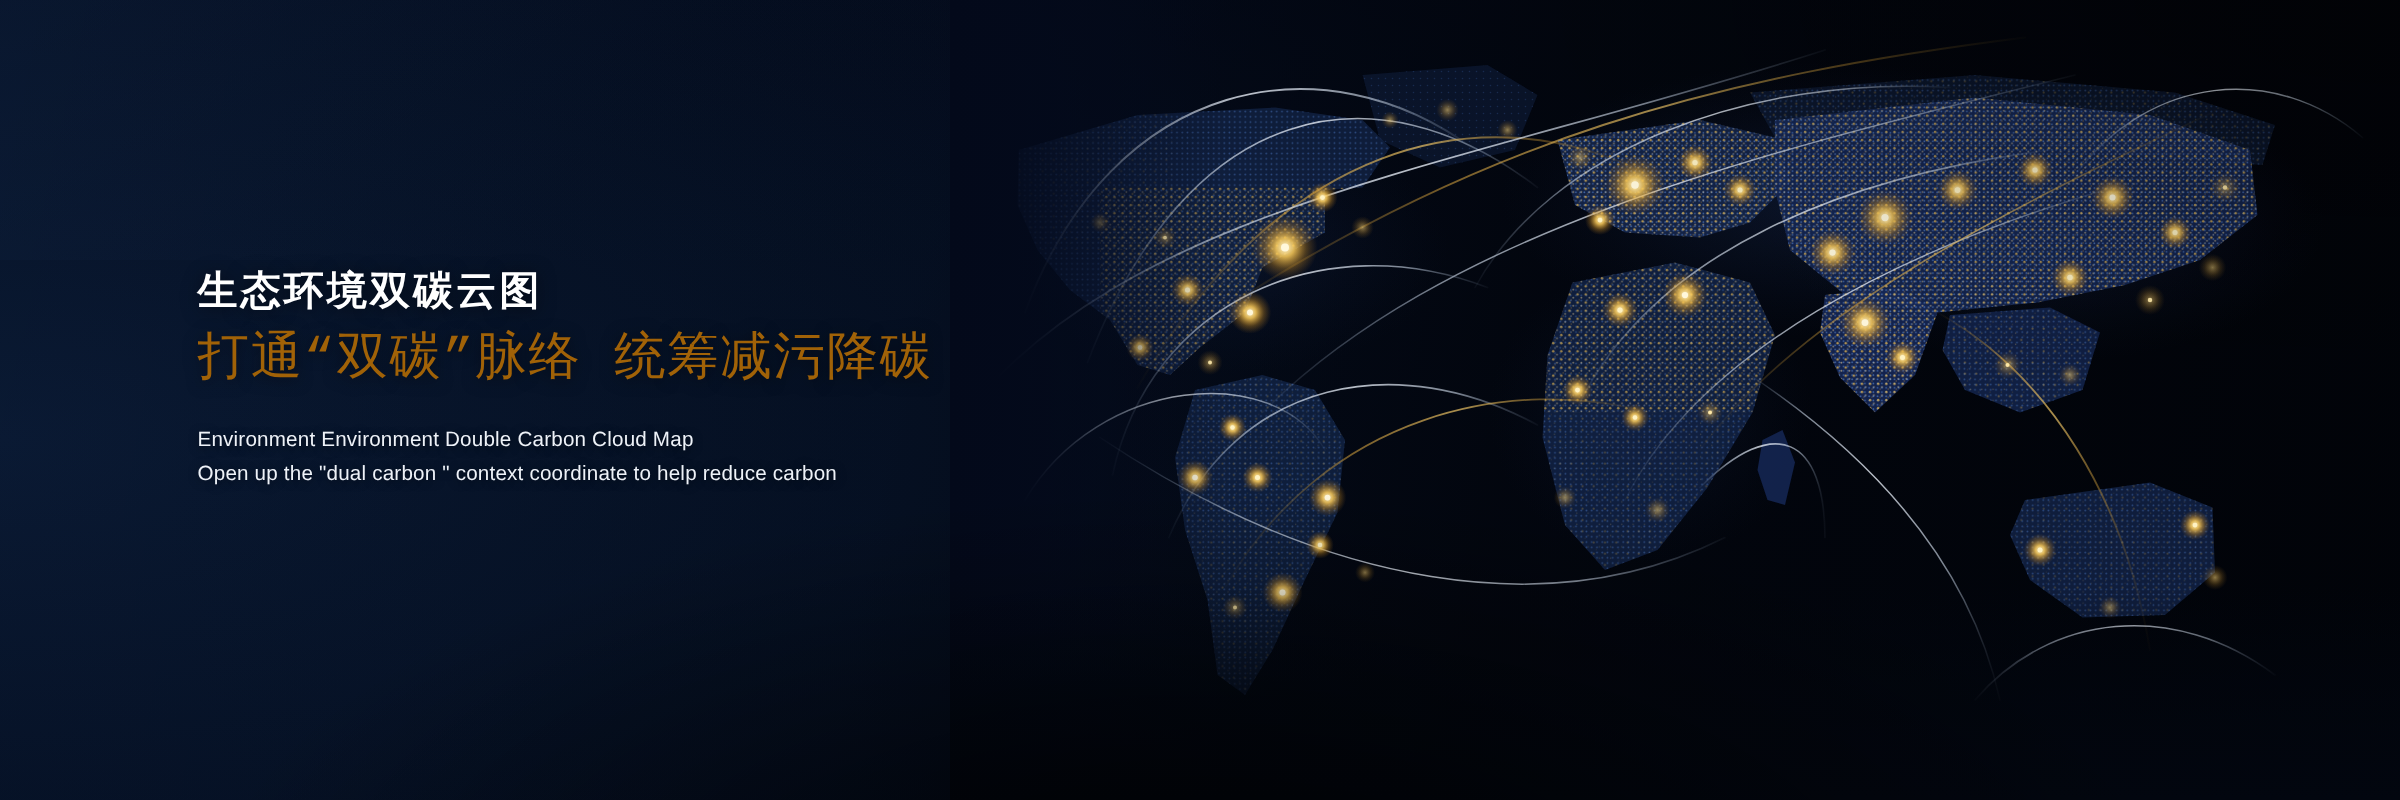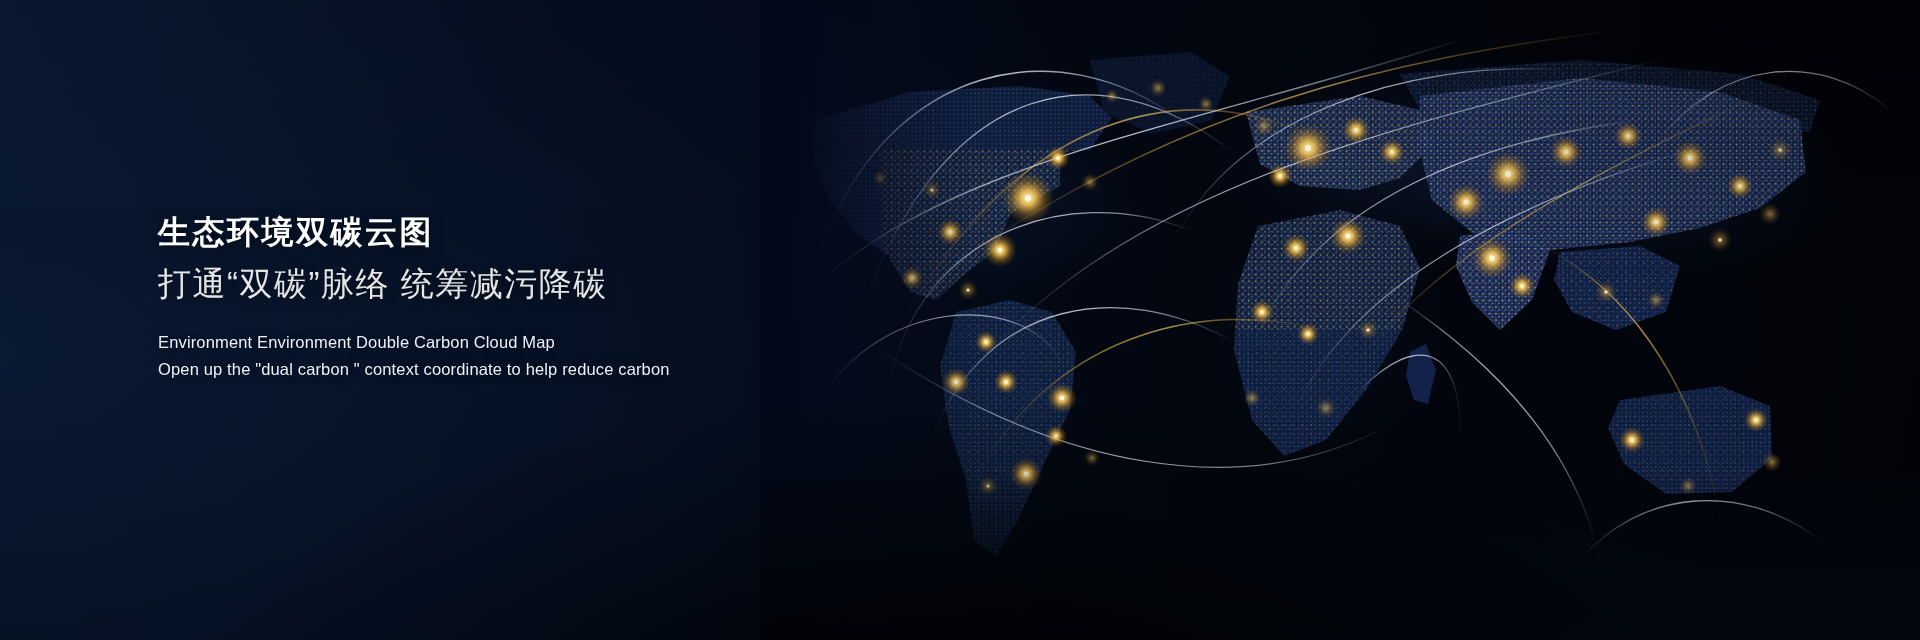--- a/index.html
+++ b/index.html
@@ -57,23 +57,24 @@
   
   #text-block{
     position:absolute;left:158px;top:214px;width:640px;
   }
   .title-cn{
     font-size:32px;font-weight:700;color:#ffffff;
     letter-spacing:2.5px;line-height:1.18;margin:0 0 12px 0;white-space:nowrap;
     text-shadow:0 2px 14px rgba(0,0,0,0.55);
   }
   .subtitle-cn{
-    font-size:33px;font-weight:300;color:#e5e5e5;
+    font-size:41px;font-weight:300;color:#a16207;
     letter-spacing:1.5px;line-height:1.2;margin:0 0 26px 0;white-space:nowrap;
     text-shadow:0 2px 12px rgba(0,0,0,0.5);
+    font-family:Liberation Mono, monospace;
   }
   .desc-en{
     font-size:16.5px;font-weight:400;color:#eef2f8;
     letter-spacing:0.15px;line-height:1.62;margin:0;white-space:nowrap;
     text-shadow:0 1px 8px rgba(0,0,0,0.5);
   }
 </style>
 </head>
 <body>
 

